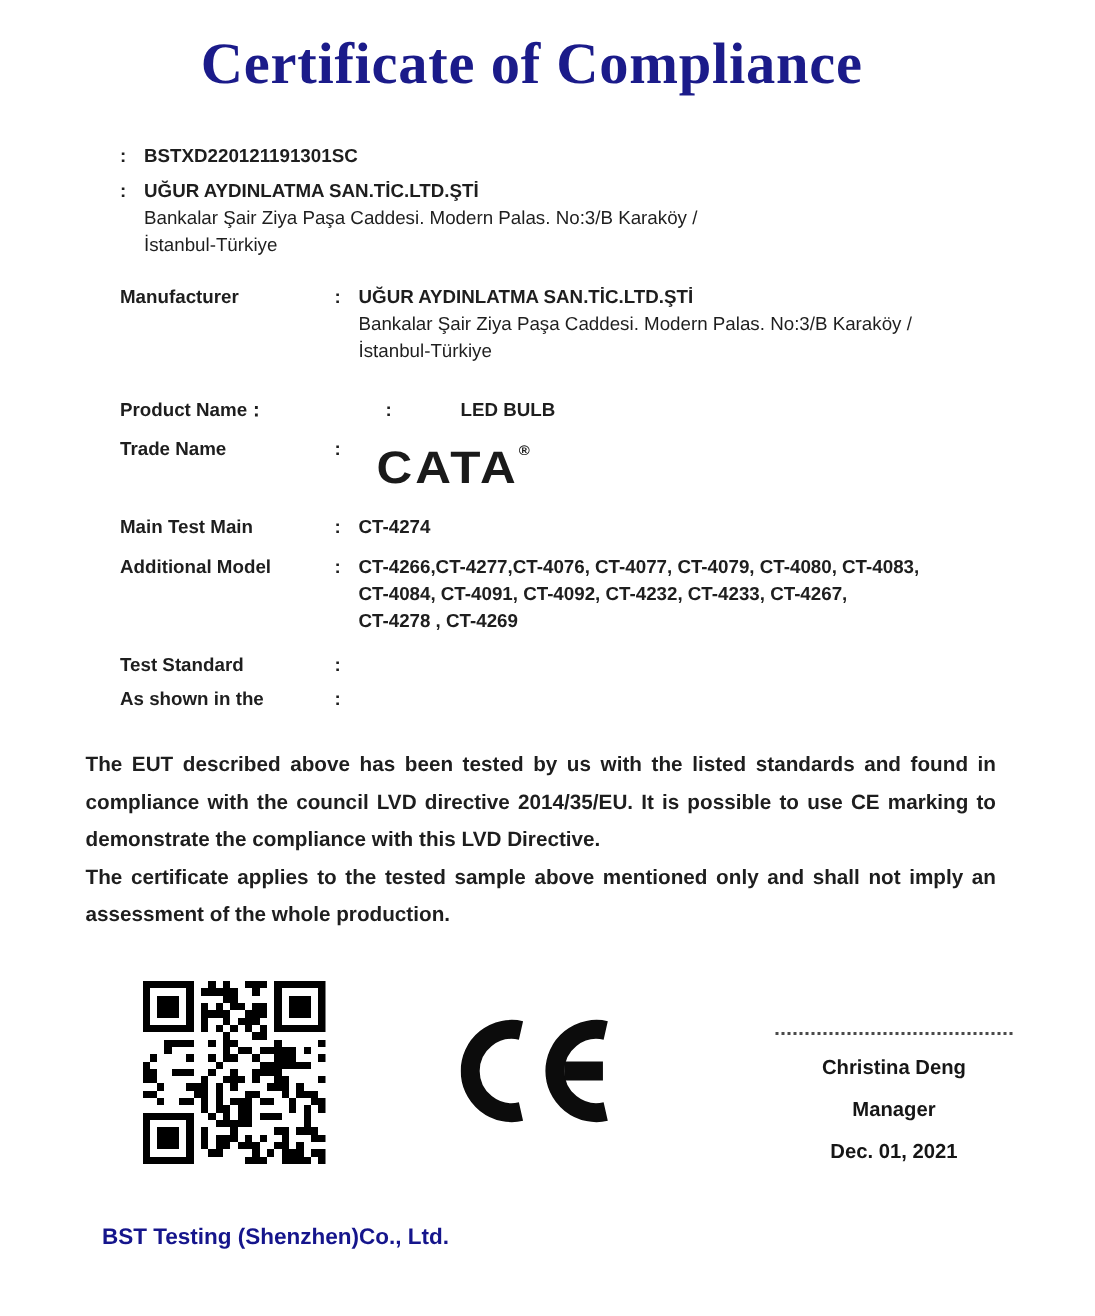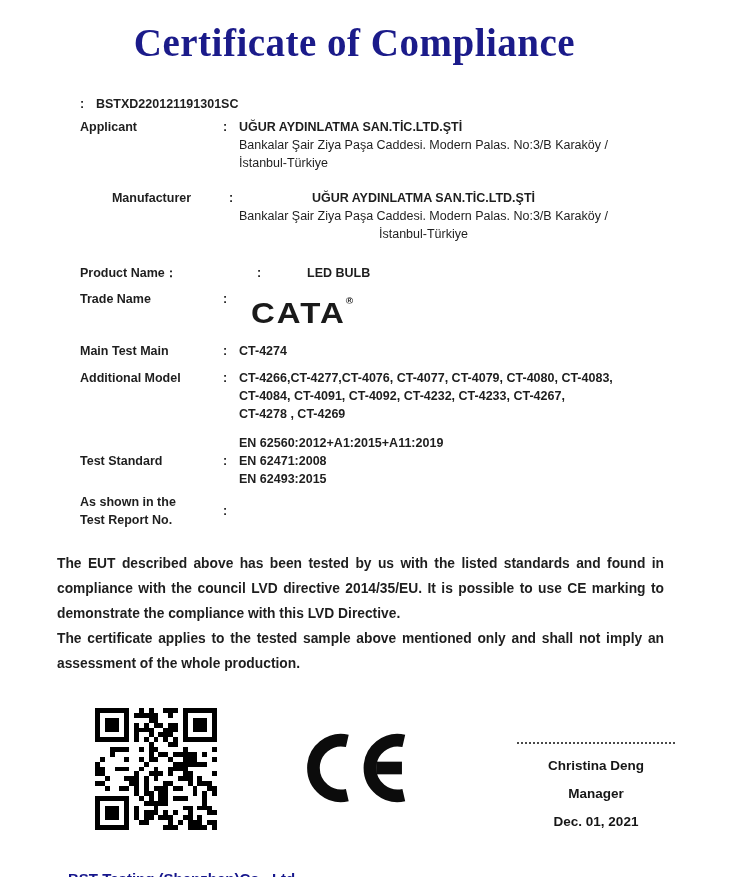--- a/index.html
+++ b/index.html
@@ -38,21 +38,21 @@
     flex: 0 0 16px;
     font-weight: bold;
     font-size: 12.5px;
     line-height: 18px;
     color: #1e1e1e;
   }
   .value-col { font-size: 12.5px; line-height: 18px; color: #1e1e1e; white-space: nowrap; }
   .bold { font-weight: bold; }
   .mb-cert { margin-bottom: 5px; }
   .mb-applicant { margin-bottom: 17px; }
-  .mb-manufacturer { margin-bottom: 21px; text-align: center; }
+  .mb-manufacturer { margin-bottom: 21px; }
   .mb-product { margin-bottom: 8px; gap: 34px; }
   .mb-trade { margin-bottom: 6px; }
   .mb-main { margin-bottom: 9px; }
   .mb-additional { margin-bottom: 11px; }
   .mb-standard { margin-bottom: 5px; }
   .logo-wrap { padding-left: 12px; margin-top: 2px; height: 44px; }
   .cata-logo {
     display: inline-block;
     font-weight: bold;
     font-size: 33px;
@@ -92,21 +92,20 @@
   <h1 class="title">Certificate of Compliance</h1>
 
   <div class="fields">
 
     <div class="row mb-cert">
       <div class="colon-col">:</div>
       <div class="value-col bold">BSTXD220121191301SC</div>
     </div>
 
     <div class="row mb-applicant">
-      <div class="label-col">Applicant</div>
       <div class="colon-col">:</div>
       <div class="value-col">
         <div class="bold">UĞUR AYDINLATMA SAN.TİC.LTD.ŞTİ</div>
         <div>Bankalar Şair Ziya Paşa Caddesi. Modern Palas. No:3/B Karaköy /</div>
         <div>İstanbul-Türkiye</div>
       </div>
     </div>
 
     <div class="row mb-manufacturer">
       <div class="label-col">Manufacturer</div>
@@ -144,31 +143,25 @@
       <div class="value-col bold">
         <div>CT-4266,CT-4277,CT-4076, CT-4077, CT-4079, CT-4080, CT-4083,</div>
         <div>CT-4084, CT-4091, CT-4092, CT-4232, CT-4233, CT-4267,</div>
         <div>CT-4278 , CT-4269</div>
       </div>
     </div>
 
     <div class="row center mb-standard">
       <div class="label-col">Test Standard</div>
       <div class="colon-col">:</div>
-      <div class="value-col bold">
-        <div>EN 62560:2012+A1:2015+A11:2019</div>
-        <div>EN 62471:2008</div>
-        <div>EN 62493:2015</div>
-      </div>
     </div>
 
     <div class="row center">
       <div class="label-col">
         <div>As shown in the</div>
-        <div>Test Report No.</div>
       </div>
       <div class="colon-col">:</div>
     </div>
 
   </div>
 
   <div class="statement">
     <p>The EUT described above has been tested by us with the listed standards and found in compliance with the council LVD directive 2014/35/EU. It is possible to use CE marking to demonstrate the compliance with this LVD Directive.</p>
     <p>The certificate applies to the tested sample above mentioned only and shall not imply an assessment of the whole production.</p>
   </div>

